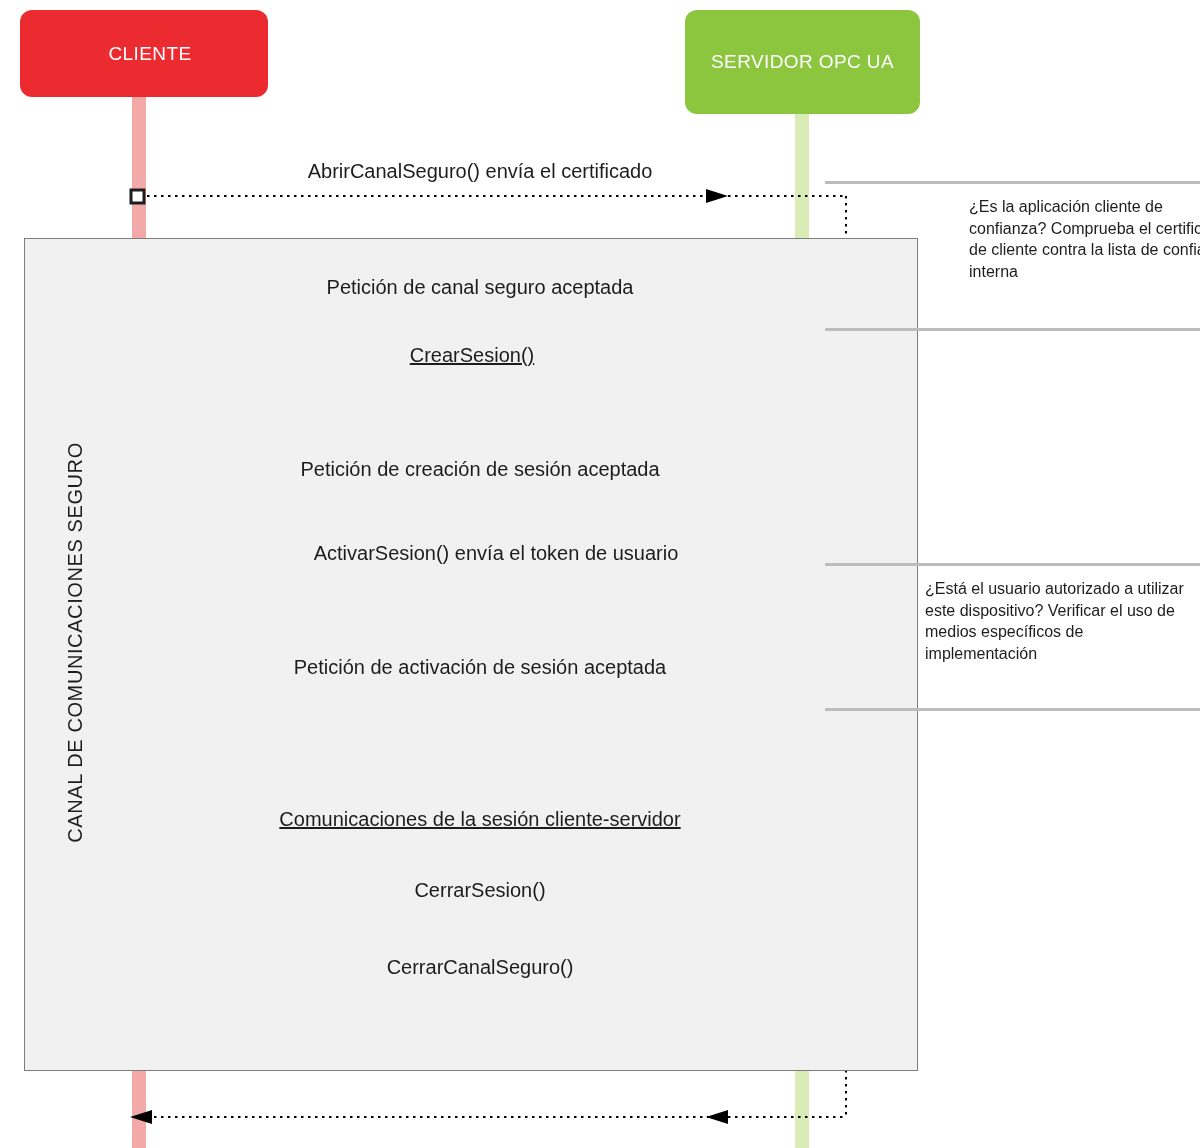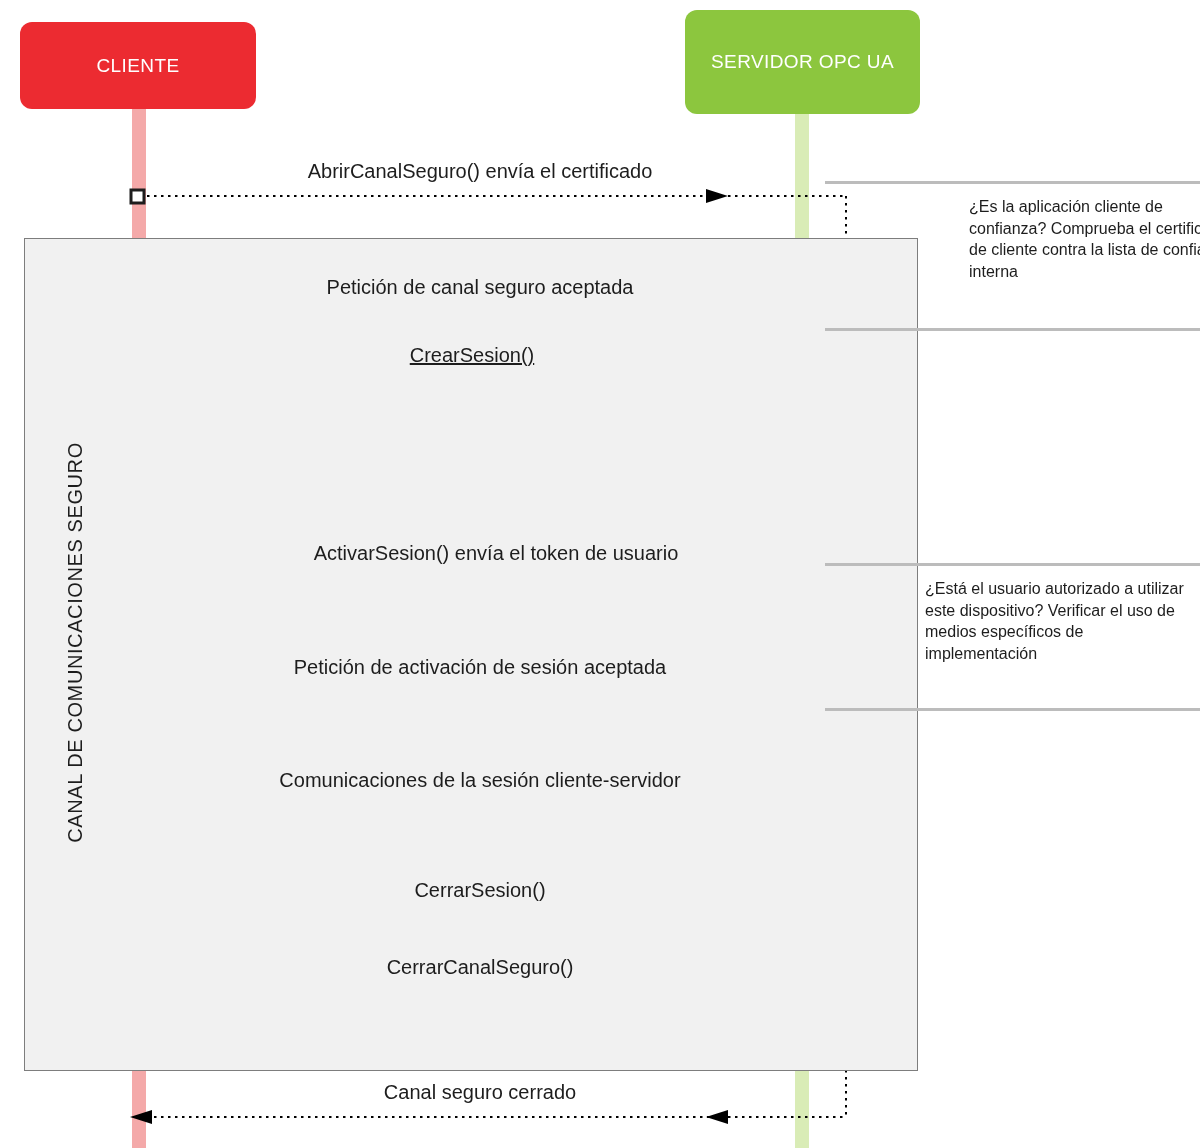--- a/index.html
+++ b/index.html
@@ -15,21 +15,21 @@
 
   
   .actor-box{
     position:absolute;
     border-radius:12px;
     display:flex;align-items:center;justify-content:center;
     color:#ffffff;
     font-size:19px;
     letter-spacing:.4px;
   }
-  #actor-client{left:20px;top:22px;width:236px;height:87px;background:#ec2b31;}
+  #actor-client{left:20px;top:10px;width:236px;height:87px;background:#ec2b31;padding-left:12px;}
   #actor-server{left:685px;top:10px;width:235px;height:104px;background:#8cc63e;}
 
   
   #channel-frame{
     position:absolute;left:24px;top:238px;width:894px;height:833px;
     background:#f1f1f1;border:1px solid #7d7d7d;box-sizing:border-box;
   }
   #channel-label{
     position:absolute;left:-330px;top:392px;width:760px;
     transform:rotate(-90deg);
@@ -155,26 +155,26 @@
     <span>SERVIDOR OPC UA</span>
   </div>
 
   <div id="channel-frame">
     <div id="channel-label">CANAL DE COMUNICACIONES SEGURO</div>
   </div>
 
   <div class="msg-label" style="left:140px;top:160px;width:680px;">AbrirCanalSeguro() envía el certificado</div>
   <div class="msg-label" style="left:140px;top:276px;width:680px;">Petición de canal seguro aceptada</div>
   <div class="msg-label" style="left:132px;top:344px;width:680px;text-decoration:underline;">CrearSesion()</div>
+  <div class="msg-label" style="left:140px;top:458px;width:680px;">Petición de creación de sesión aceptada</div>
   <div class="msg-label" style="left:156px;top:542px;width:680px;">ActivarSesion() envía el token de usuario</div>
   <div class="msg-label" style="left:140px;top:656px;width:680px;">Petición de activación de sesión aceptada</div>
-  <div class="msg-label" style="left:140px;top:769px;width:680px;">Comunicaciones de la sesión cliente-servidor</div>
+  <div class="msg-label" style="left:140px;top:808px;width:680px;text-decoration:underline;">Comunicaciones de la sesión cliente-servidor</div>
   <div class="msg-label" style="left:140px;top:879px;width:680px;">CerrarSesion()</div>
   <div class="msg-label" style="left:140px;top:956px;width:680px;">CerrarCanalSeguro()</div>
-  <div class="msg-label" style="left:140px;top:1081px;width:680px;">Canal seguro cerrado</div>
 
   <div class="note-line" style="left:825px;top:181px;width:375px;"></div>
   <div class="note" style="left:925px;top:196px;margin-left:44px;">¿Es la aplicación cliente de confianza? Comprueba el certificado de cliente contra la lista de confianza interna</div>
   <div class="note-line" style="left:825px;top:328px;width:375px;"></div>
 
   <div class="note-line" style="left:825px;top:563px;width:375px;"></div>
   <div class="note" style="left:925px;top:578px;"> ¿Está el usuario autorizado a utilizar este dispositivo? Verificar el uso de medios específicos de implementación</div>
   <div class="note-line" style="left:825px;top:708px;width:375px;"></div>
 
 </div>

